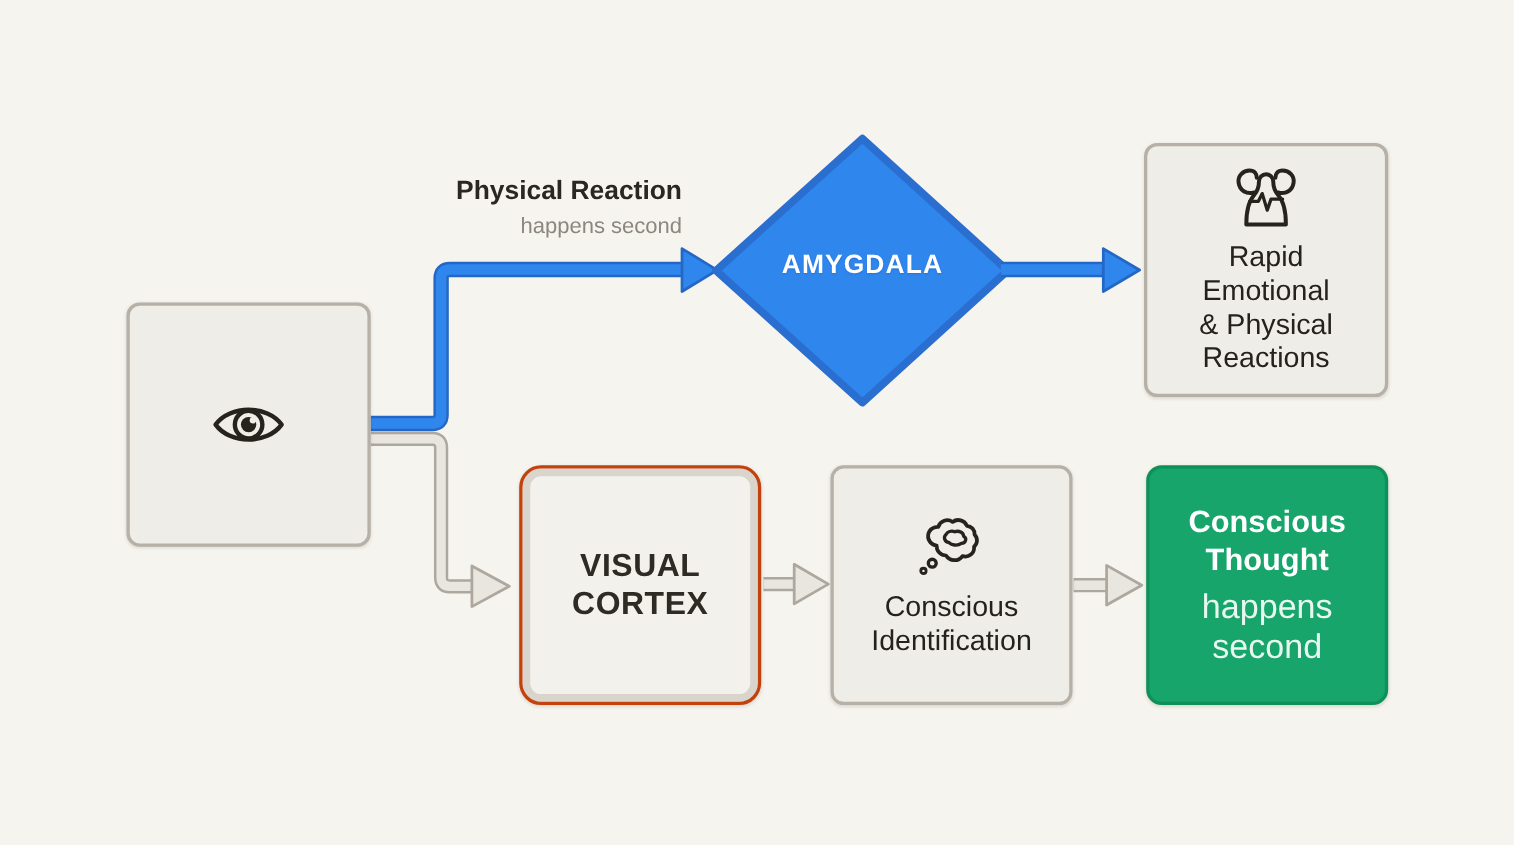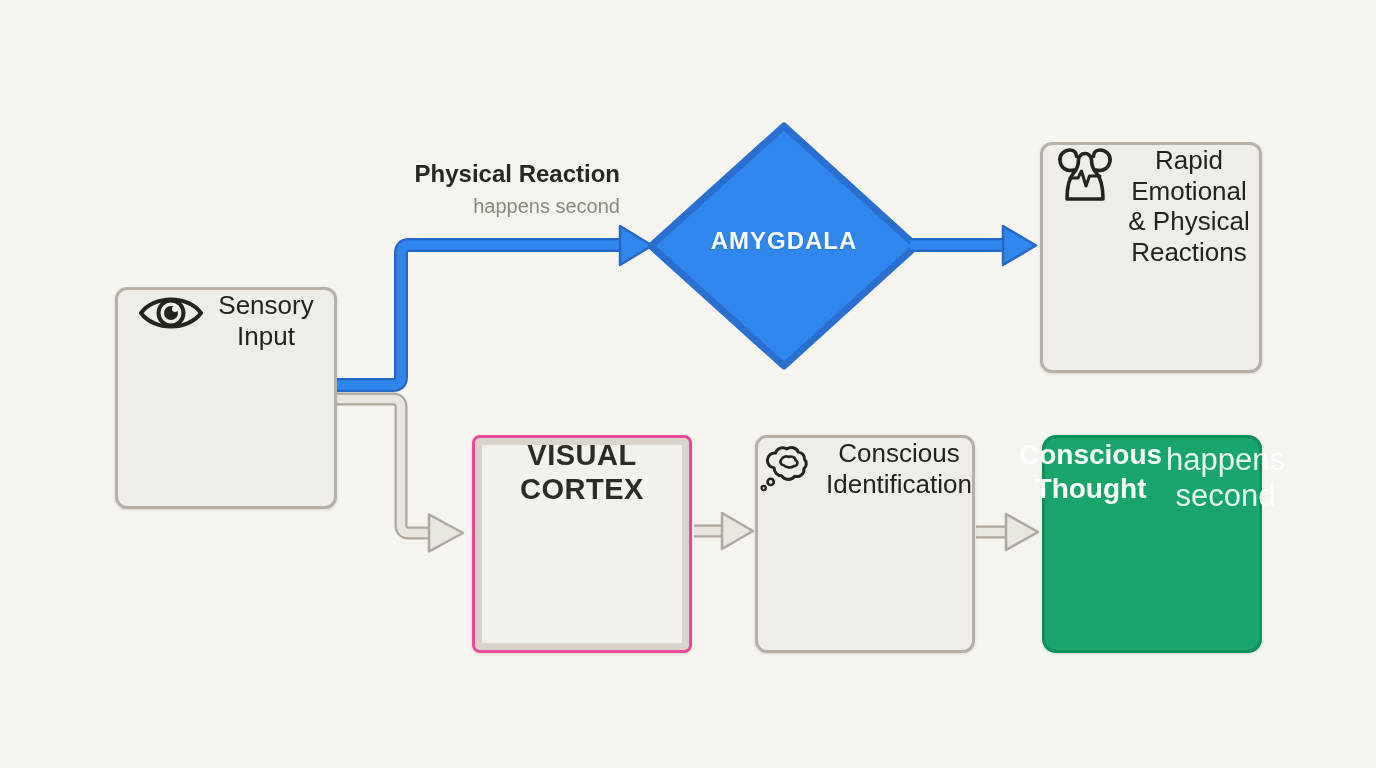--- a/index.html
+++ b/index.html
@@ -15,40 +15,40 @@
   .connectors { position: absolute; left: 0; top: 0; }
 
   
   .box {
     position: absolute;
     background: #eeede8;
     border: 3px solid #b6b0a7;
     border-radius: 12px;
     box-sizing: border-box;
     display: flex;
-    flex-direction: row;
+    flex-direction: column;
+    align-items: center;
     justify-content: center;
     text-align: center;
     gap: 14px;
     box-shadow: 0 1px 3px rgba(70,60,45,.15);
-    margin-top: 12px;
   }
   .box .label {
     white-space: pre-line;
     font-size: 26px;
     font-weight: 500;
     line-height: 1.18;
     color: #25221c;
   }
   .box-sensory   { left: 115px; top: 275px; width: 222px; height: 222px; }
   .box-rapid     { left: 1040px; top: 130px; width: 222px; height: 231px; gap: 10px; }
   .box-vc {
     left: 472px; top: 423px; width: 220px; height: 218px;
-    border: 3px solid #ec4899;
-    border-radius: 8px;
+    border: 3px solid #c2410c;
+    border-radius: 20px;
     background: #f2f1ec;
     box-shadow: inset 0 0 0 7px #d9d5cc, 0 1px 3px rgba(70,60,45,.15);
   }
   .box-vc .label { font-size: 29px; font-weight: 800; letter-spacing: .5px; color: #2e2a24; }
   .box-ci        { left: 755px; top: 423px; width: 220px; height: 218px; gap: 12px; }
   .box-ct {
     left: 1042px; top: 423px; width: 220px; height: 218px;
     background: #17a56b;
     border: 3px solid #0e9158;
     border-radius: 14px;
@@ -125,22 +125,20 @@
     <div class="sub">happens second</div>
   </div>
 
   <div class="box box-sensory">
     <svg class="icon" width="66" height="46" viewBox="0 0 66 46">
       <path d="M3 23 C16 5 50 5 63 23 C50 41 16 41 3 23 Z" fill="none" stroke="#26221c" stroke-width="4" stroke-linejoin="round"></path>
       <circle cx="33" cy="23" r="12.5" fill="none" stroke="#26221c" stroke-width="4"></circle>
       <circle cx="33" cy="23" r="7" fill="#26221c"></circle>
       <circle cx="37" cy="19" r="3" fill="#eeede8"></circle>
     </svg>
-    <div class="label">Sensory
-Input</div>
   </div>
 
   <div class="amygdala-label">AMYGDALA</div>
 
   <div class="box box-rapid">
     <svg class="icon" width="66" height="58" viewBox="0 0 66 58">
       <g fill="none" stroke="#26221c" stroke-width="3.6" stroke-linecap="round" stroke-linejoin="round">
         <path d="M22 25 C15 27 9 23 8 16 C7 10 12 5 18 5 C22.5 5 24.5 8 24.5 11.5"></path>
         <path d="M44 25 C51 27 57 23 58 16 C59 10 54 5 48 5 C43.5 5 41.5 8 41.5 11.5"></path>
         <path d="M15 54 C15 43 17 33 22 27.5 C25 24 26.5 20 26.5 15 A6.5 6.5 0 0 1 39.5 15 C39.5 20 41 24 44 27.5 C49 33 51 43 51 54 Z"></path>

